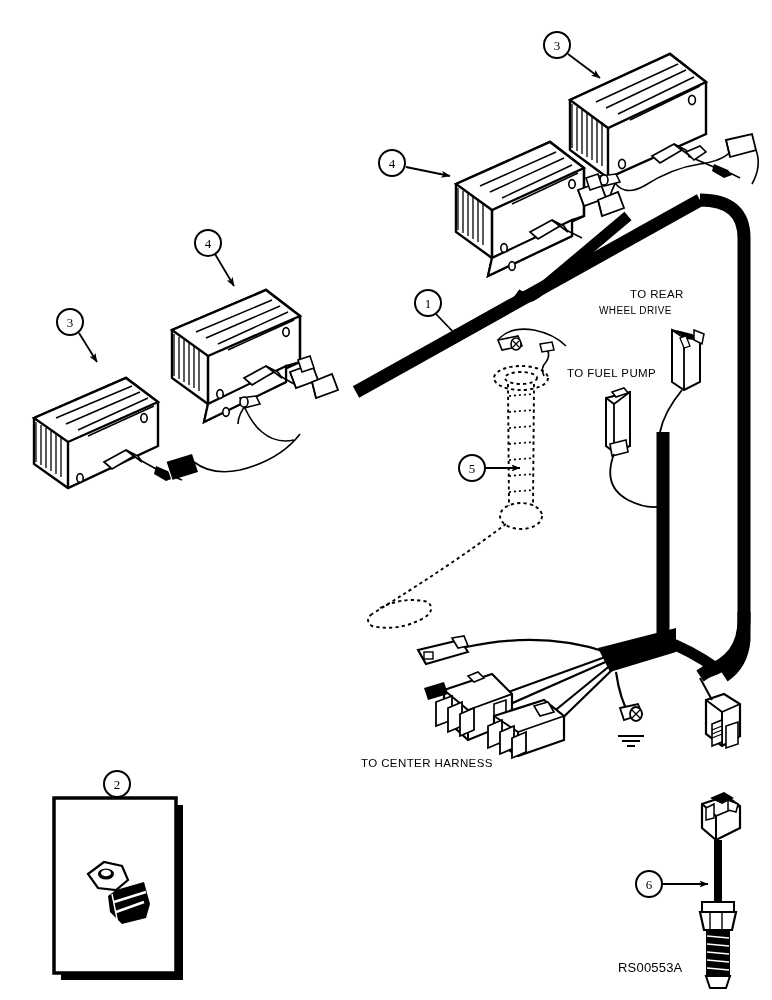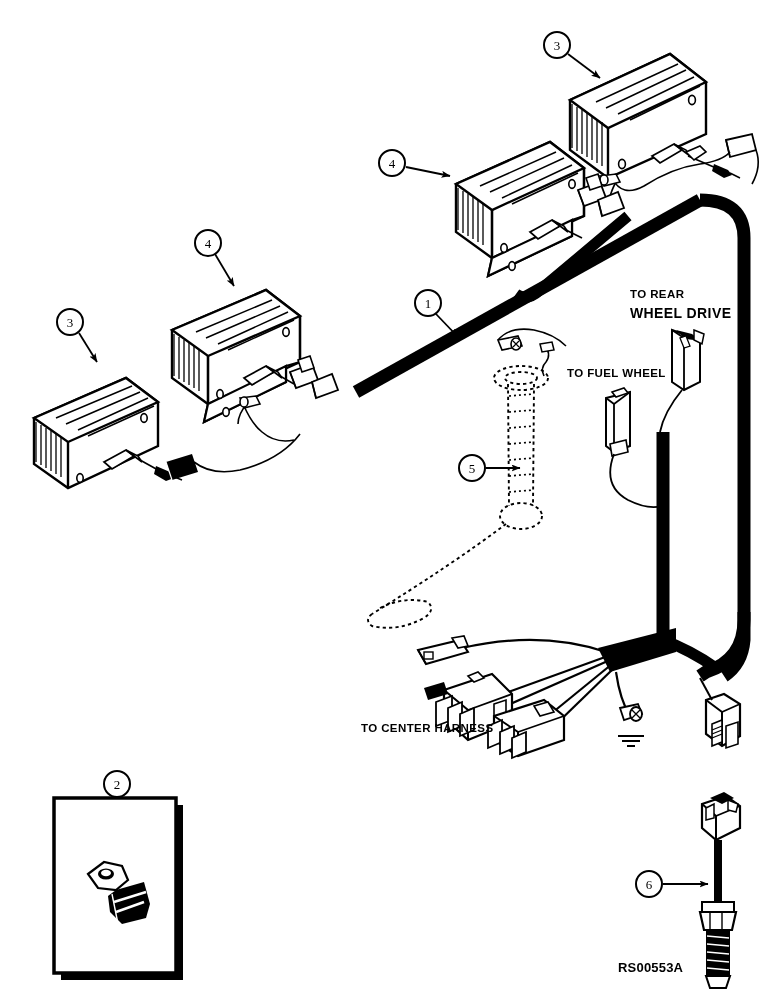--- a/index.html
+++ b/index.html
@@ -12,29 +12,29 @@
     position:relative;
   }
   #sheet{
     position:absolute;left:0;top:0;width:772px;height:1000px;
     background:#fff;
   }
   svg#dwg{position:absolute;left:0;top:0;width:772px;height:1000px;display:block;}
   .lbl{
     position:absolute;
     font-family:"Liberation Sans", sans-serif;
-    font-weight:bold;
+    font-weight:normal;
     letter-spacing:0.4px;
     white-space:nowrap;
     color:#000;
   }
   .lbl-rear1{left:630px;top:288px;font-size:11.5px;}
-  .lbl-rear2{left:630px;top:305px;font-size:14px;}
+  .lbl-rear2{left:599px;top:305px;font-size:10px;}
   .lbl-fuel{left:567px;top:367px;font-size:11.5px;}
-  .lbl-center{left:361px;top:722px;font-size:11.5px;}
+  .lbl-center{left:361px;top:757px;font-size:11.5px;}
   .lbl-dwg{left:618px;top:960px;font-size:13px;letter-spacing:0.2px;}
   .cnum{
     font-family:"Liberation Serif", serif;
     font-size:13px;font-weight:normal;
     text-anchor:middle;
   }
 </style>
 </head>
 <body>
 
@@ -436,17 +436,17 @@
           <line x1="663" y1="884" x2="708" y2="884" stroke="#000" stroke-width="1.8" marker-end="url(#arrowhead)"></line>
           <circle cx="649" cy="884" r="13" fill="#fff" stroke="#000" stroke-width="2"></circle>
           <text x="649" y="888.5" class="cnum">6</text>
         </g>
       </g>
 
   </svg>
 
   <div class="lbl lbl-rear1">TO REAR</div>
   <div class="lbl lbl-rear2">WHEEL DRIVE</div>
-  <div class="lbl lbl-fuel">TO FUEL WHEEL</div>
+  <div class="lbl lbl-fuel">TO FUEL PUMP</div>
   <div class="lbl lbl-center">TO CENTER HARNESS</div>
   <div class="lbl lbl-dwg">RS00553A</div>
 
 </div>
 
 </body></html>

